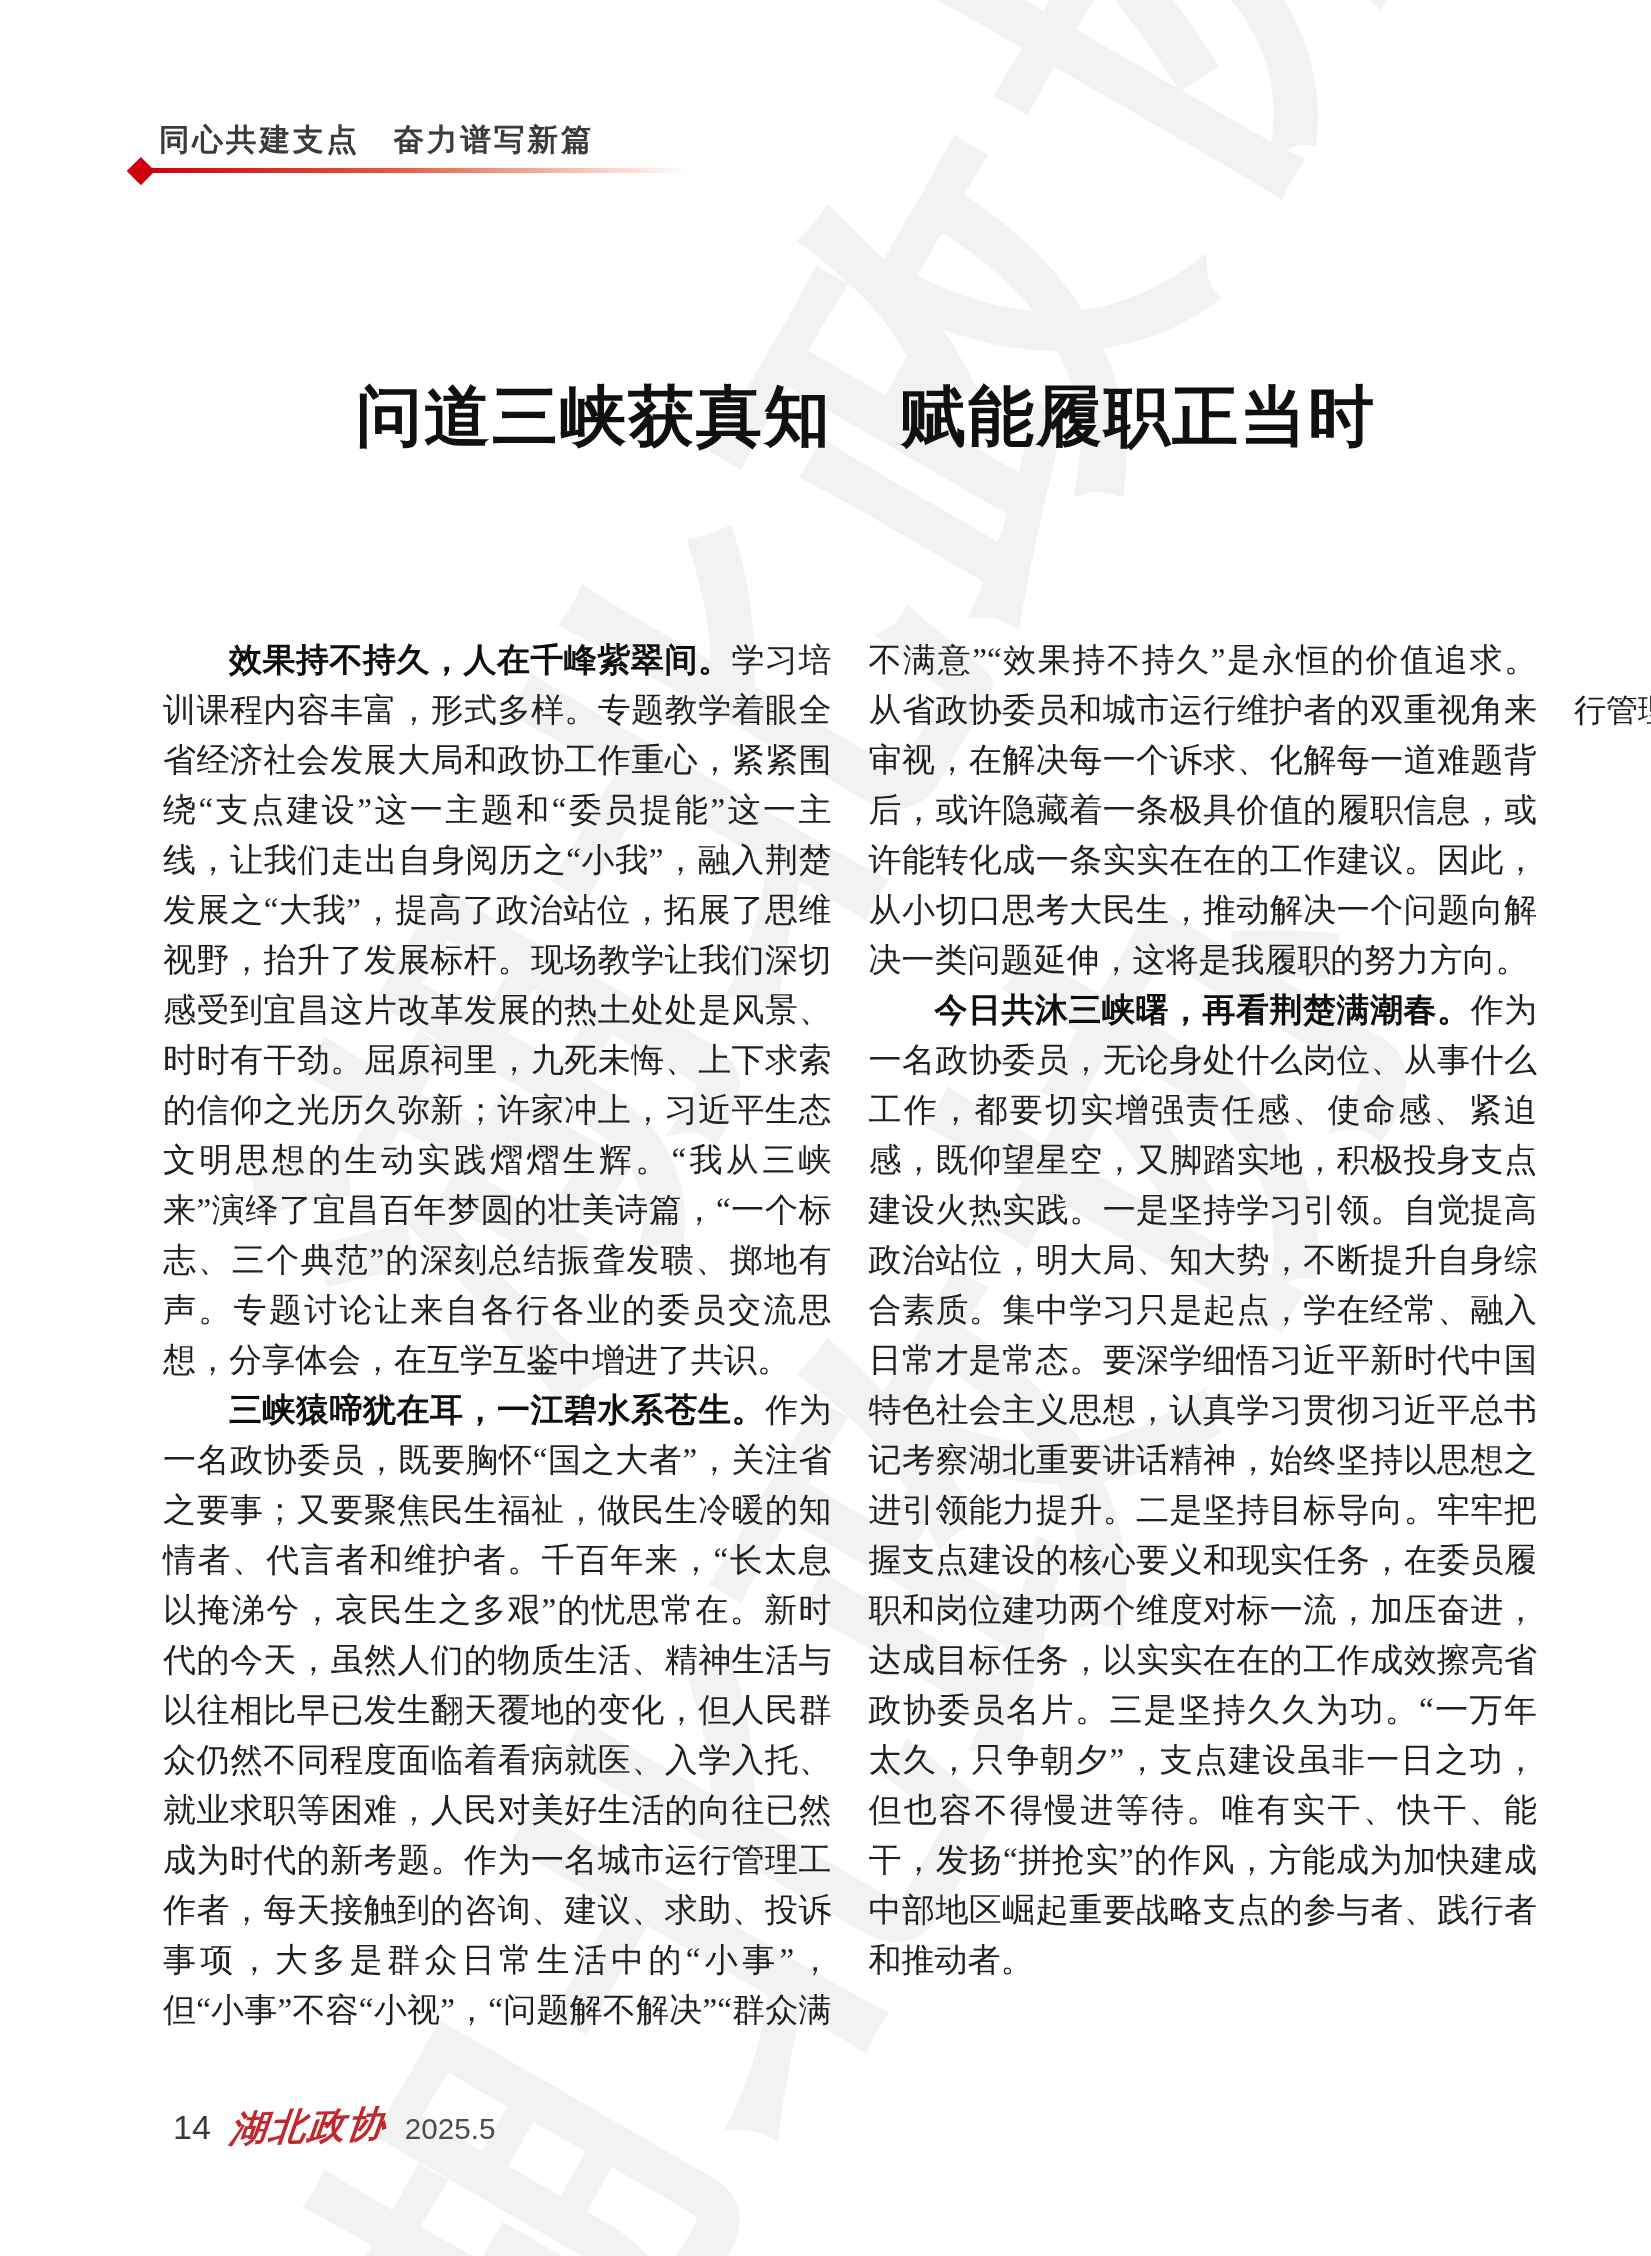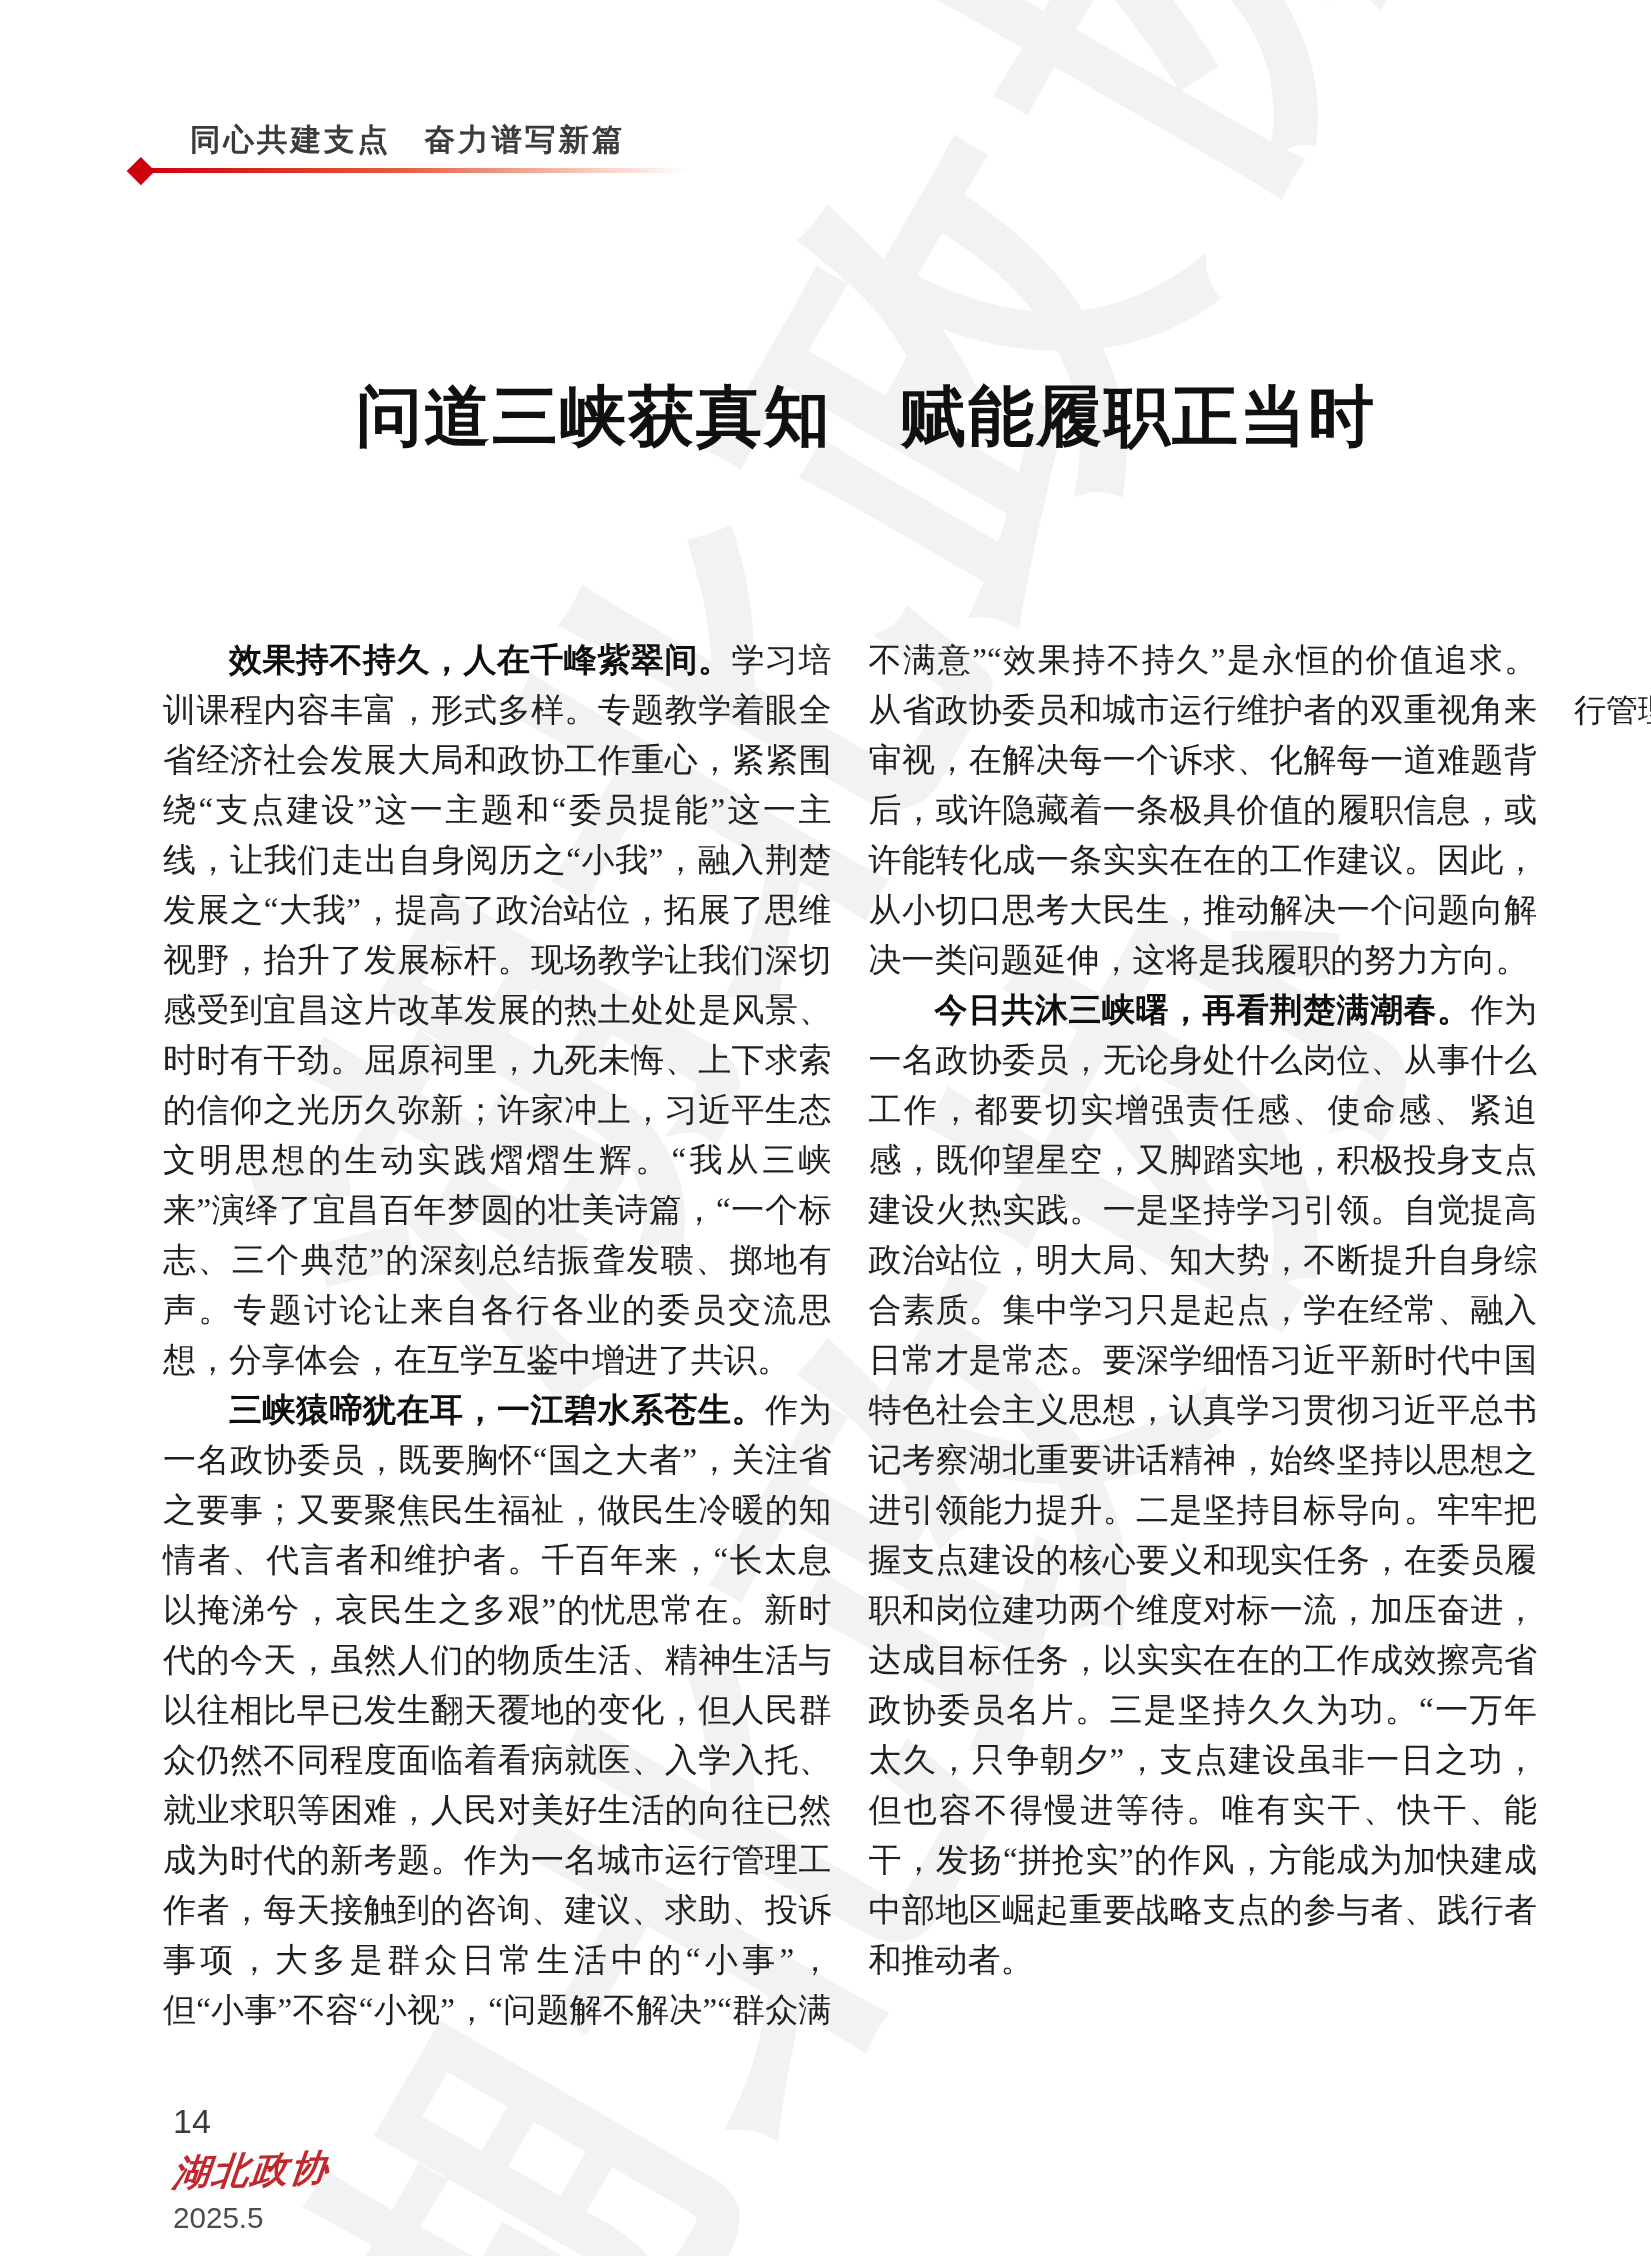--- a/index.html
+++ b/index.html
@@ -33,21 +33,20 @@
     position: absolute;
     z-index: 2;
     left: 159px;
     top: 120px;
     font-family: "Liberation Sans", "DejaVu Sans", sans-serif;
     font-weight: 700;
     font-size: 30.5px;
     letter-spacing: 3px;
     color: #3b3b3b;
     white-space: pre;
-    margin-left: 31px;
   }
   .header-diamond {
     position: absolute;
     z-index: 2;
     left: 131px;
     top: 161px;
     width: 19.7px;
     height: 19.7px;
     background: #cf000e;
     transform: rotate(45deg);
@@ -120,22 +119,21 @@
     color: #1c1c1c;
   }
   
   .footer {
     position: absolute;
     z-index: 2;
     left: 173px;
     top: 2102px;
     display: flex;
     align-items: baseline;
-    gap: 5px;
-    flex-direction: column;
+    gap: 19px;
   }
   .page-number {
     font-family: "Liberation Sans", "DejaVu Sans", sans-serif;
     font-size: 34px;
     color: #3a3a3a;
   }
   .journal-logo {
     font-family: "DejaVu Serif", serif;
     font-style: italic;
     font-weight: 700;

